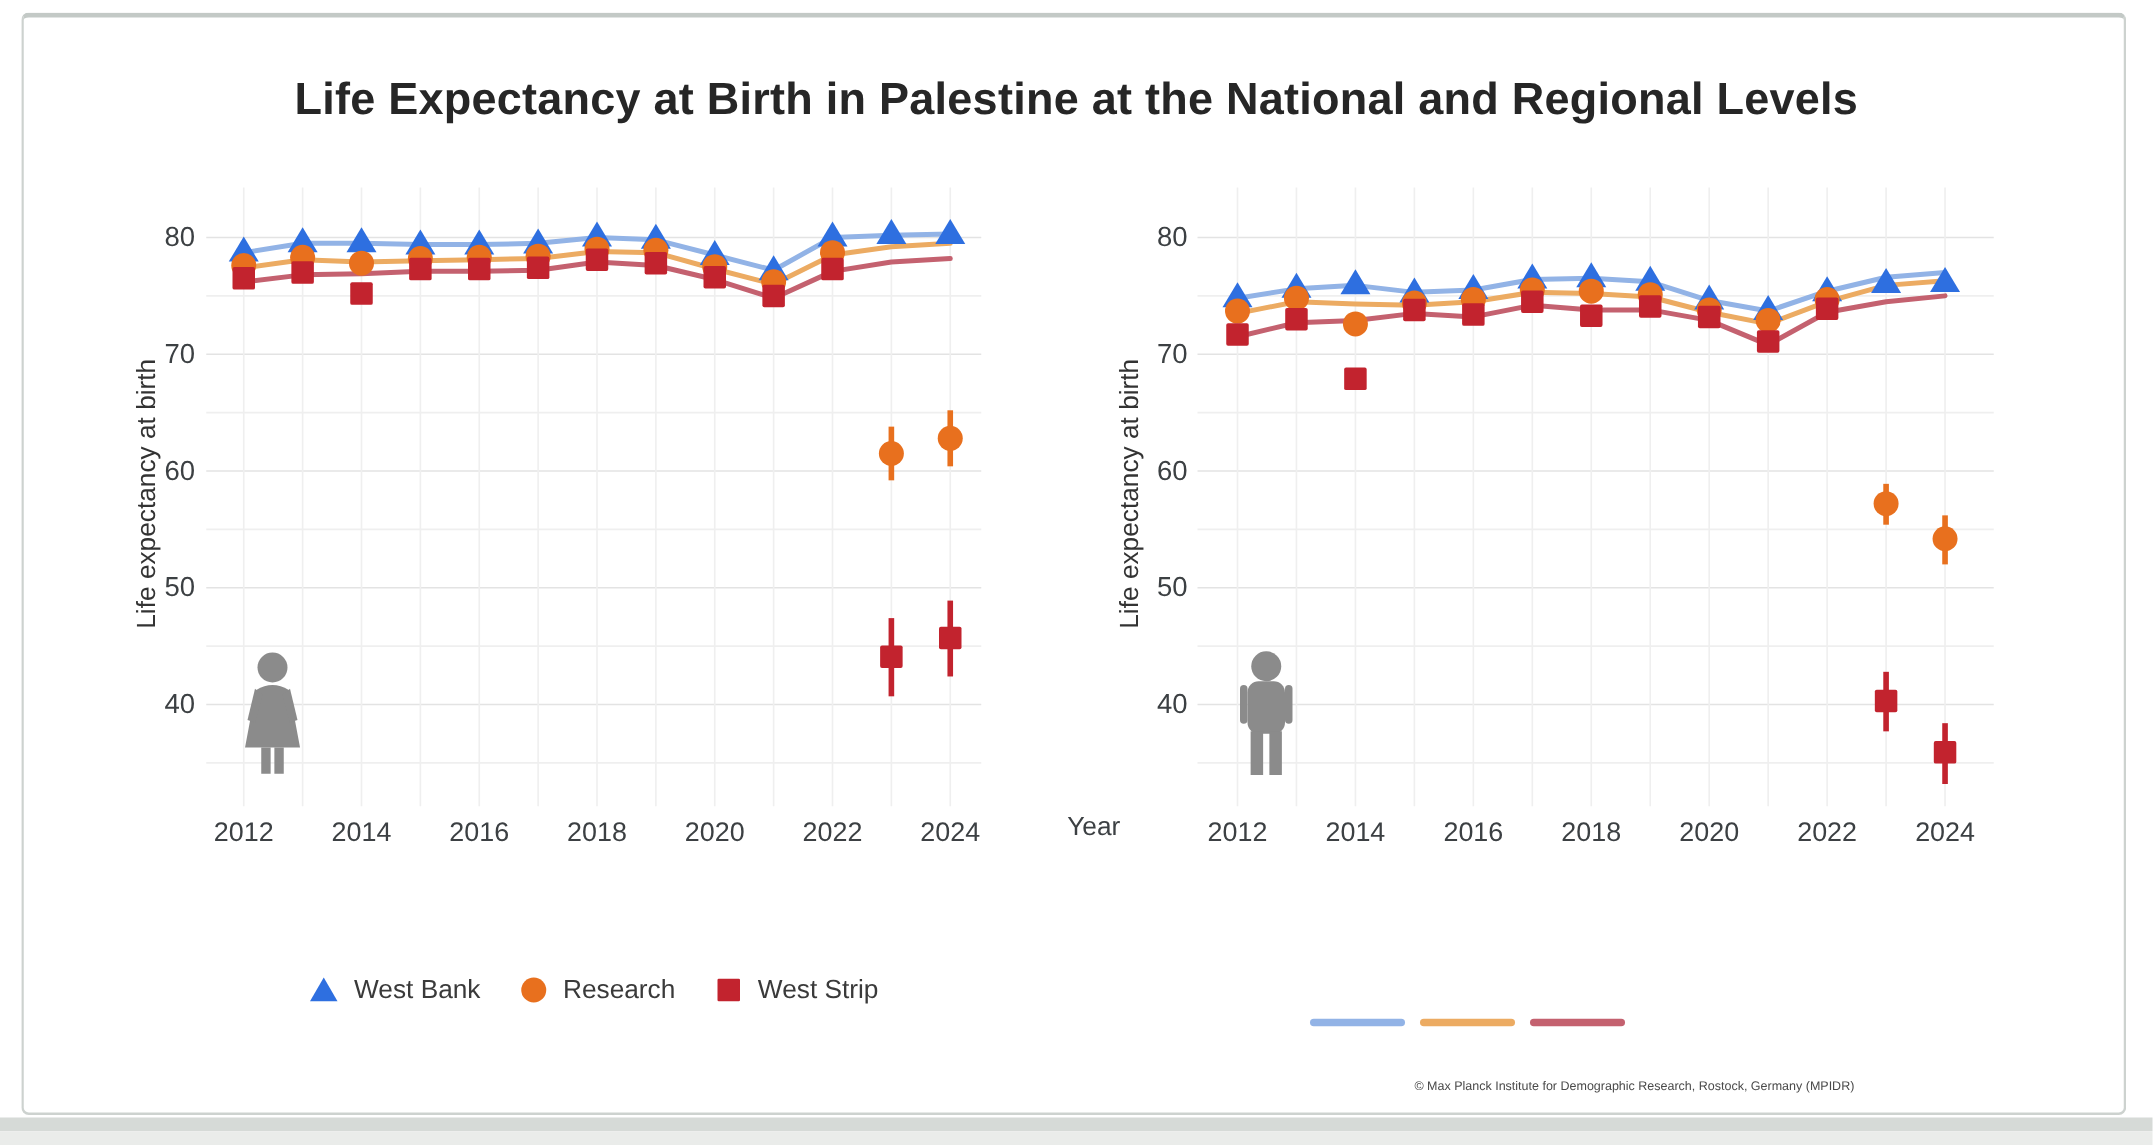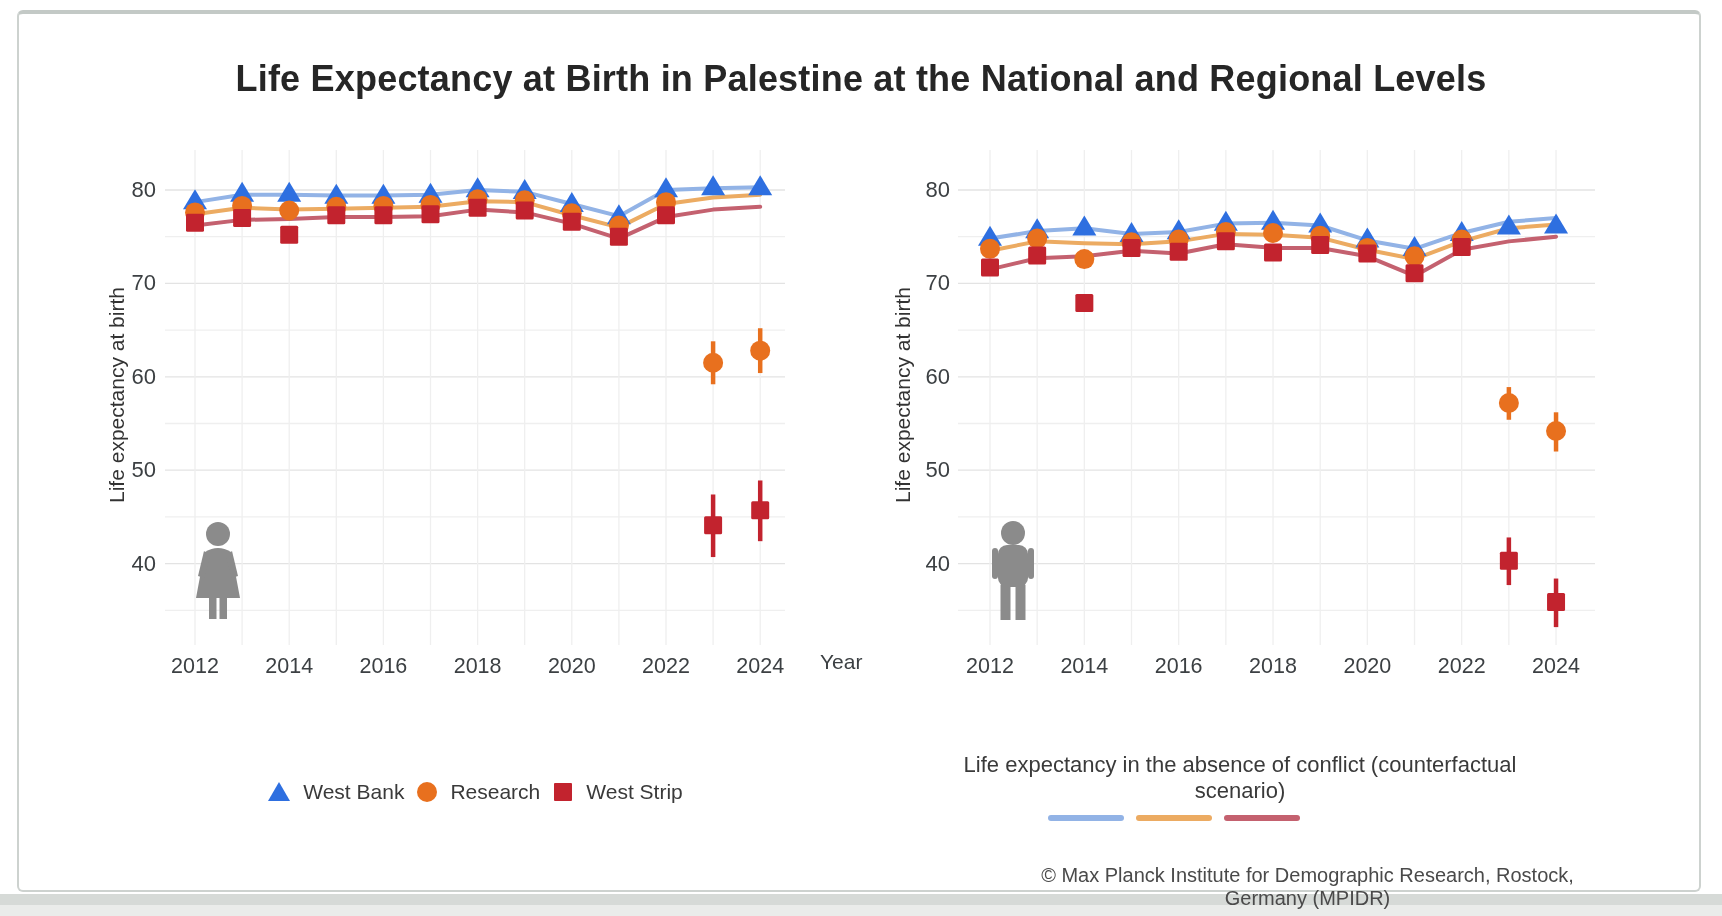--- a/index.html
+++ b/index.html
@@ -10,29 +10,29 @@
         background:#ffffff;border:2px solid #cdd2cf;border-top:4px solid #c3c9c6;
         border-radius:6px;box-sizing:border-box;}
   #bottom-strip1{position:absolute;left:0;top:894px;width:1722px;height:11px;background:#d6dad7;}
   #bottom-strip2{position:absolute;left:0;top:905px;width:1722px;height:11px;background:#eaecea;}
   #page-title{position:absolute;left:80px;right:80px;top:58px;text-align:center;
         font-size:36px;font-weight:700;color:#262626;letter-spacing:.2px;}
   #chart-svg{position:absolute;left:0;top:0;width:1722px;height:745px;}
   .legend-title{font-size:22px;color:#3a3a3a;}
   #legend-observed-title{position:absolute;left:165px;width:620px;top:742px;text-align:center;}
   #legend-observed-items{position:absolute;left:165px;width:620px;top:780px;
-        display:flex;justify-content:center;align-items:center;gap:12px;}
+        display:flex;justify-content:center;align-items:center;gap:32px;}
   .legend-item{display:flex;align-items:center;gap:12px;font-size:21px;color:#3a3a3a;}
   #legend-cf-title{position:absolute;left:920px;width:640px;top:752px;text-align:center;}
   #legend-cf-swatches{position:absolute;left:1048px;top:815px;display:flex;gap:12px;}
   .cf-swatch{width:76px;height:6px;border-radius:3px;}
-  #year-label{position:absolute;left:820px;top:650px;width:110px;
+  #year-label{position:absolute;left:820px;top:650px;width:110px;text-align:center;
         font-size:21px;color:#3c4043;}
   #credit{position:absolute;left:1040px;width:535px;top:864px;text-align:center;
-        font-size:20px;color:#4a4a4a;}
+        font-size:10px;color:#4a4a4a;}
 </style>
 </head>
 <body>
 
 <div id="stage">
   <div id="card"></div>
   <div id="bottom-strip1"></div>
   <div id="bottom-strip2"></div>
 
   <div id="page-title">Life Expectancy at Birth in Palestine at the National and Regional Levels</div>
@@ -253,21 +253,20 @@
       <span>Research</span>
     </div>
     <div class="legend-item">
       <svg width="22" height="22">
         <rect x="2" y="2" width="18" height="18" rx="1" fill="#C2232E"></rect>
       </svg>
       <span>West Strip</span>
     </div>
   </div>
 
-  <div id="legend-cf-title" class="legend-title">Life expectancy in the absence of conflict (counterfactual scenario)</div>
 
   <div id="legend-cf-swatches">
     <div class="cf-swatch" style="background: rgb(146, 179, 230);"></div>
     <div class="cf-swatch" style="background: rgb(236, 171, 98);"></div>
     <div class="cf-swatch" style="background: rgb(196, 97, 111);"></div>
   </div>
 
   <div id="credit">© Max Planck Institute for Demographic Research, Rostock, Germany (MPIDR)</div>
 </div>
 

